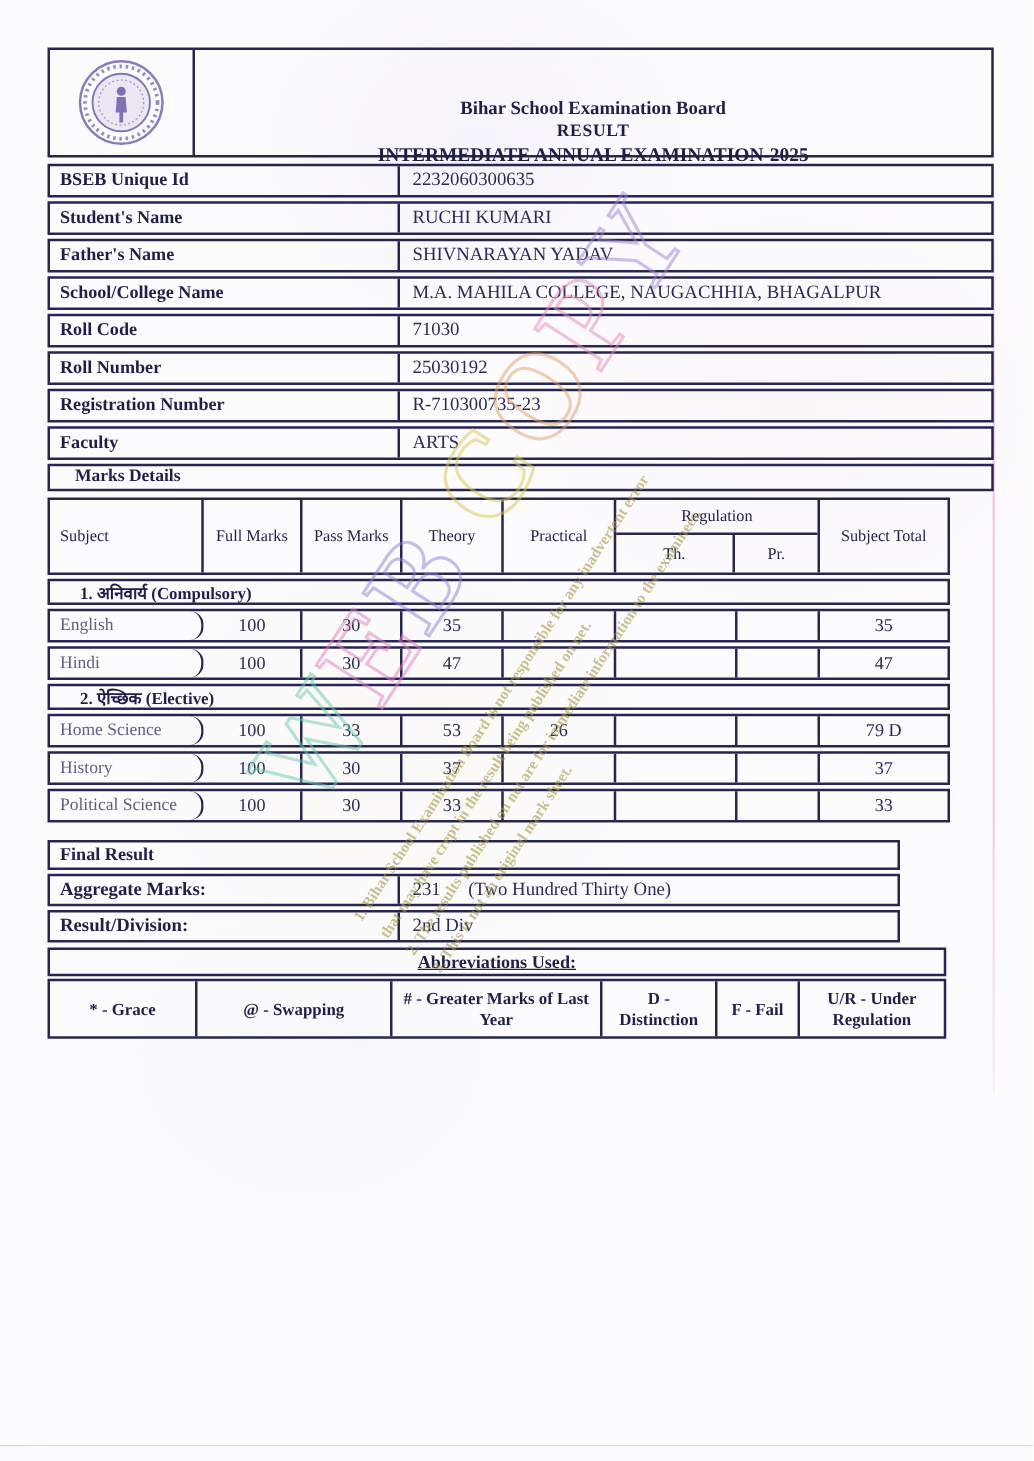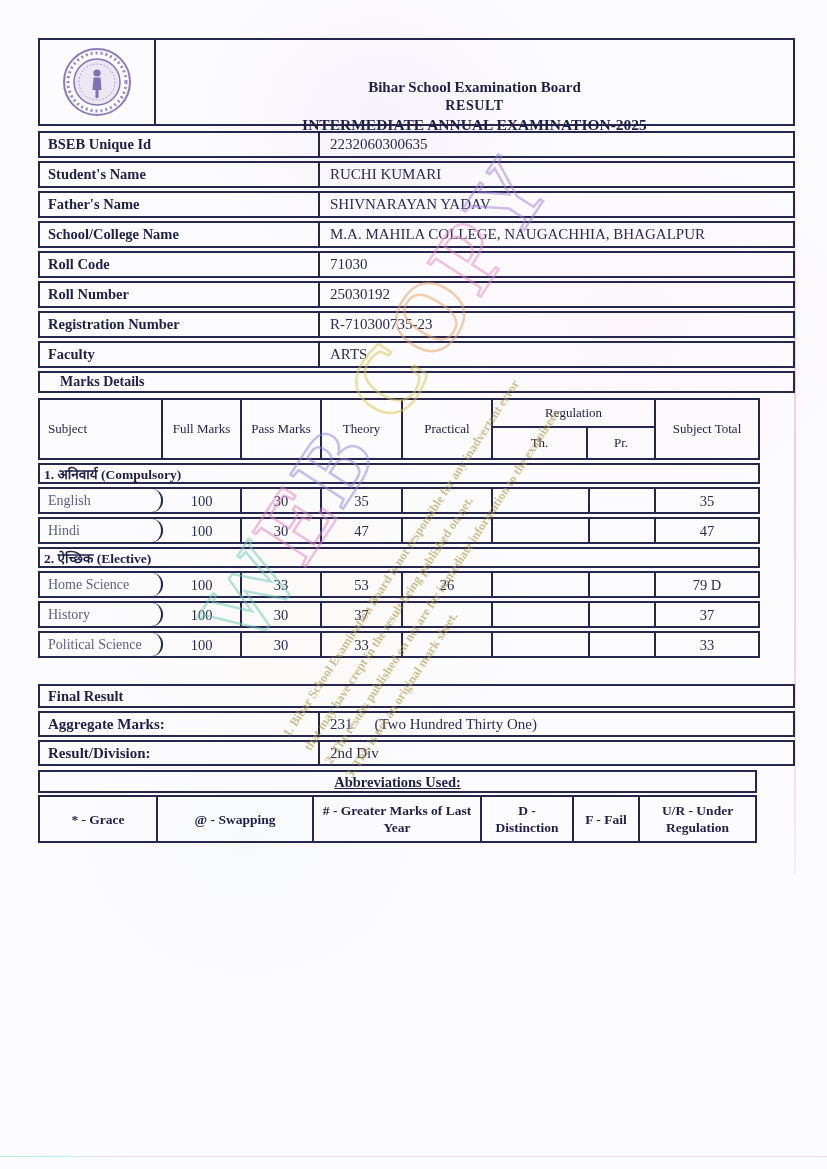--- a/index.html
+++ b/index.html
@@ -42,27 +42,27 @@
   .w-full{width:79px;}
   .w-pass{width:80px;}
   .w-theory{width:81px;}
   .w-prac{width:90px;}
   .w-reg{width:163px;flex-direction:column;padding:0;align-items:stretch;}
   .reg-top{height:28px;border-bottom:2px solid var(--border);display:flex;align-items:center;justify-content:center;}
   .reg-bot{flex:1;display:flex;}
   .reg-th{width:95px;border-right:2px solid var(--border);display:flex;align-items:center;justify-content:center;}
   .reg-pr{flex:1;display:flex;align-items:center;justify-content:center;}
   .w-total{flex:1;border-right:none;}
-  .mt-section{border:2px solid var(--border);height:21px;display:flex;align-items:center;padding-left:4px;font-weight:bold;font-size:13.5px;color:var(--ink);margin-top:3px;font-family:"Liberation Serif","DejaVu Sans",serif;}
+  .mt-section{border:2px solid var(--border);height:21px;display:flex;align-items:center;padding-left:24px;font-weight:bold;font-size:13.5px;color:var(--ink);margin-top:3px;font-family:"Liberation Serif","DejaVu Sans",serif;}
   .mt-row{display:flex;border:2px solid var(--border);height:27px;margin-top:3px;}
   .mt-row .mc{font-weight:normal;font-size:14.5px;color:var(--value);}
   .mt-row .w-subj{color:var(--faded);font-size:14px;border-radius:11px;}
 
   
-  .final-result{margin-top:26px;width:757px;}
+  .final-result{margin-top:14px;width:682px;}
   .fr-bar{border:2px solid var(--border);height:24px;display:flex;align-items:center;padding-left:8px;font-weight:bold;font-size:14.5px;color:var(--ink);}
   .fr-row{display:flex;border:2px solid var(--border);height:26px;margin-top:3px;}
   .fr-label{width:280px;border-right:2px solid var(--border);font-weight:bold;font-size:15px;padding-left:8px;display:flex;align-items:center;color:var(--ink);}
   .fr-value{flex:1;display:flex;align-items:center;padding-left:10px;font-size:15px;color:var(--value);}
   .fr-words{margin-left:22px;}
 
   
   .abbrev{margin-top:4px;width:719px;}
   .abbrev-title{border:2px solid var(--border);height:23px;display:flex;align-items:flex-end;justify-content:center;font-weight:bold;font-size:14.5px;color:var(--ink);}
   .abbrev-title span{text-decoration:underline;}

